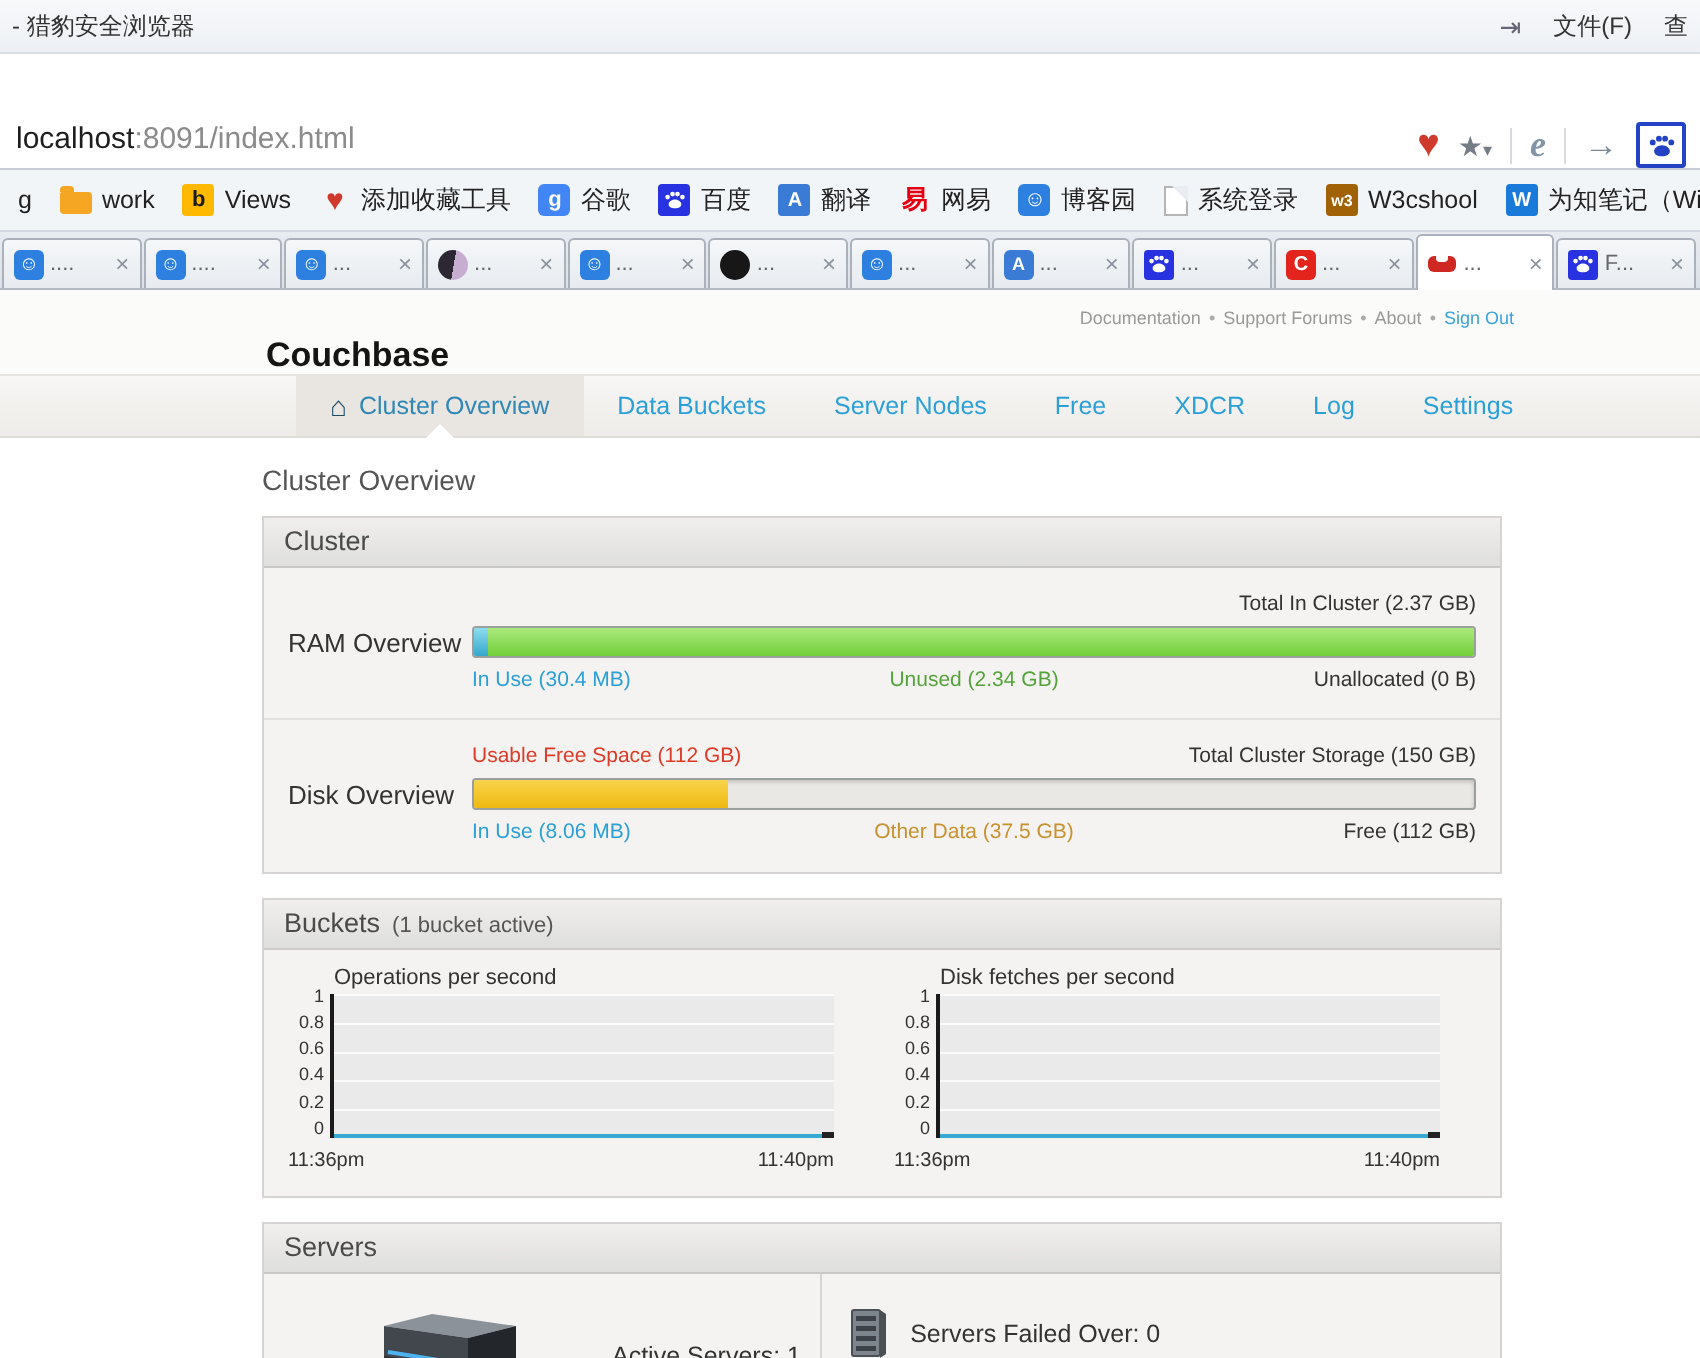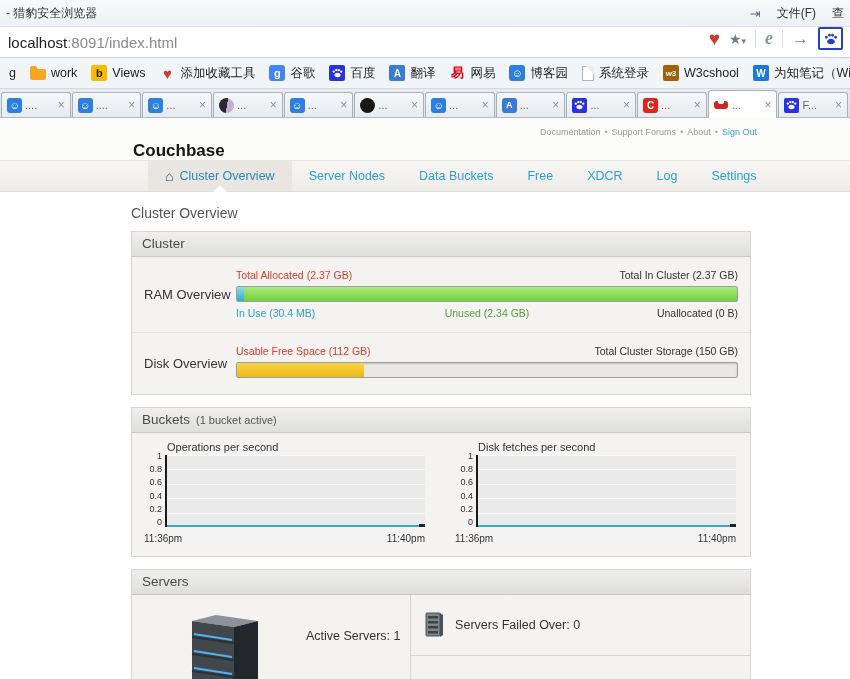--- a/index.html
+++ b/index.html
@@ -8,21 +8,21 @@
 
   
   .titlebar { height:27px; background:linear-gradient(#f7f9fb,#edf0f4);
     border-bottom:1px solid #d9dde3; display:flex; align-items:center;
     padding:0 6px; font-size:12px; color:#333; }
   .titlebar .spacer { flex:1; }
   .menu-item { margin-left:16px; white-space:nowrap; }
   .pin-glyph { color:#667; font-size:13px; }
 
   .addressbar { height:31px; background:#fff; border-bottom:1px solid #c9ced6;
-    display:flex; align-items:flex-start; }
+    display:flex; align-items:flex-end;margin-top:27px; }
   .url-field { flex:1; height:100%; display:flex; align-items:center;
     padding:0 8px; font-size:15px; }
   .url-host { color:#1e1e1e; }
   .url-rest { color:#8b8b8b; }
   .addr-icons { display:flex; align-items:center; gap:9px; padding:0 8px; }
   .heart-red { color:#cf3a2c; font-size:19px; line-height:1; }
   .star-wrap { color:#747c86; font-size:14px; }
   .star-wrap .dd { font-size:9px; }
   .vsep { width:1px; height:18px; background:#d7dbe0; }
   .ie-e { font-family:"Liberation Serif",serif; font-style:italic; font-weight:bold;
@@ -121,21 +121,21 @@
   .lblrow .r { flex:1.4; text-align:right; }
   .red { color:#dd3b27; } .blue { color:#2b9fd6; } .green { color:#54a33a; }
   .orange { color:#c8922f; } .dark { color:#333; }
   .bar { height:16px; border:1px solid #9aa09e; border-radius:2px; background:#e9e8e5;
     box-shadow:inset 0 1px 2px rgba(0,0,0,.18); display:flex; overflow:hidden; margin:3px 0 4px 0; }
   .seg { height:100%; }
   .seg-blue { background:linear-gradient(#8edcef,#35a8cd); }
   .seg-green { background:linear-gradient(#abe97e,#72cf3a); }
   .seg-yellow { background:linear-gradient(#f8d44c,#efb810); }
 
-  .charts { display:flex; gap:30px; padding:8px 14px 12px 12px; }
+  .charts { display:flex; gap:30px; padding:8px 30px 12px 12px; }
   .chart { flex:1; min-width:0; }
   .chart-title { font-size:11px; color:#333; margin:0 0 2px 23px; }
   .chart-body { display:flex; }
   .yaxis { width:21px; height:76px; display:flex; flex-direction:column;
     justify-content:space-between; align-items:flex-end; padding-right:3px;
     font-size:9px; color:#333; transform:translateY(-4px); }
   .plot { flex:1; height:72px; position:relative; border-left:2px solid #1a1a1a;
     background:#eaeaea;
     background-image:repeating-linear-gradient(to top,#eaeaea 0,#eaeaea 13.4px,#fafafa 13.4px,#fafafa 14.4px); }
   .flatline { position:absolute; left:0; right:0; bottom:0; height:2px; background:#35a9cf; }
@@ -324,24 +324,24 @@
     <span class="lnk">Documentation</span><span class="dot">•</span><span class="lnk">Support Forums</span><span class="dot">•</span><span class="lnk">About</span><span class="dot">•</span><span class="lnk signout">Sign Out</span>
   </div>
 </div>
 
 <div class="site-nav">
   <div class="nav-item active">
       <span class="home-glyph">⌂</span>
       <span>Cluster Overview</span>
     </div>
   <div class="nav-item">
+      <span>Data Buckets</span>
+    </div>
+  <div class="nav-item">
       <span>Server Nodes</span>
-    </div>
-  <div class="nav-item">
-      <span>Data Buckets</span>
     </div>
   <div class="nav-item">
       <span>Free</span>
     </div>
   <div class="nav-item">
       <span>XDCR</span>
     </div>
   <div class="nav-item">
       <span>Log</span>
     </div>
@@ -353,21 +353,20 @@
 <div class="page-title">Cluster Overview</div>
 
 <div class="panel">
   <div class="panel-header">
     <span>Cluster</span>
   </div>
   <div class="crow">
     <div class="crow-label">RAM Overview</div>
     <div class="crow-main">
       <div class="lblrow">
-        <span class="l red">Total Allocated (2.37 GB)</span>
         <span class="r dark">Total In Cluster (2.37 GB)</span>
       </div>
       <div class="bar">
         <span class="seg seg-blue" style="width:1.3%"></span>
         <span class="seg seg-green" style="width:98.7%"></span>
       </div>
       <div class="lblrow">
         <span class="l blue">In Use (30.4 MB)</span>
         <span class="m green">Unused (2.34 GB)</span>
         <span class="r dark">Unallocated (0 B)</span>
@@ -376,20 +375,25 @@
   </div>
   <div class="crow">
     <div class="crow-label">Disk Overview</div>
     <div class="crow-main">
       <div class="lblrow">
         <span class="l red">Usable Free Space (112 GB)</span>
         <span class="r dark">Total Cluster Storage (150 GB)</span>
       </div>
       <div class="bar">
         <span class="seg seg-yellow" style="width:25.3%"></span>
+      </div>
+      <div class="lblrow">
+        <span class="l blue">In Use (8.06 MB)</span>
+        <span class="m orange">Other Data (37.5 GB)</span>
+        <span class="r dark">Free (112 GB)</span>
       </div>
     </div>
   </div>
 </div>
 
 <div class="panel">
   <div class="panel-header">
     <span>Buckets</span>
     <span class="sub">(1 bucket active)</span>
   </div>

